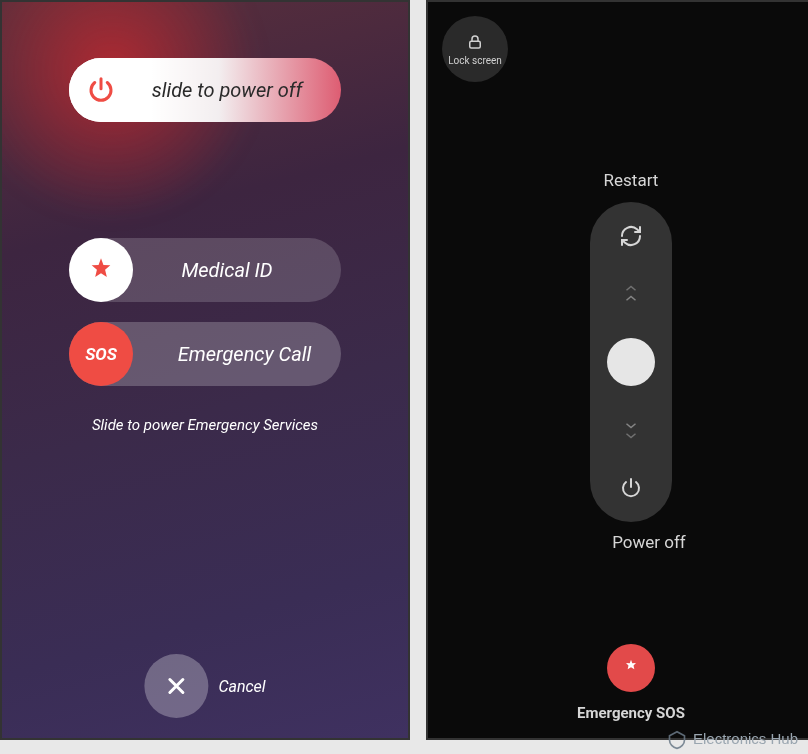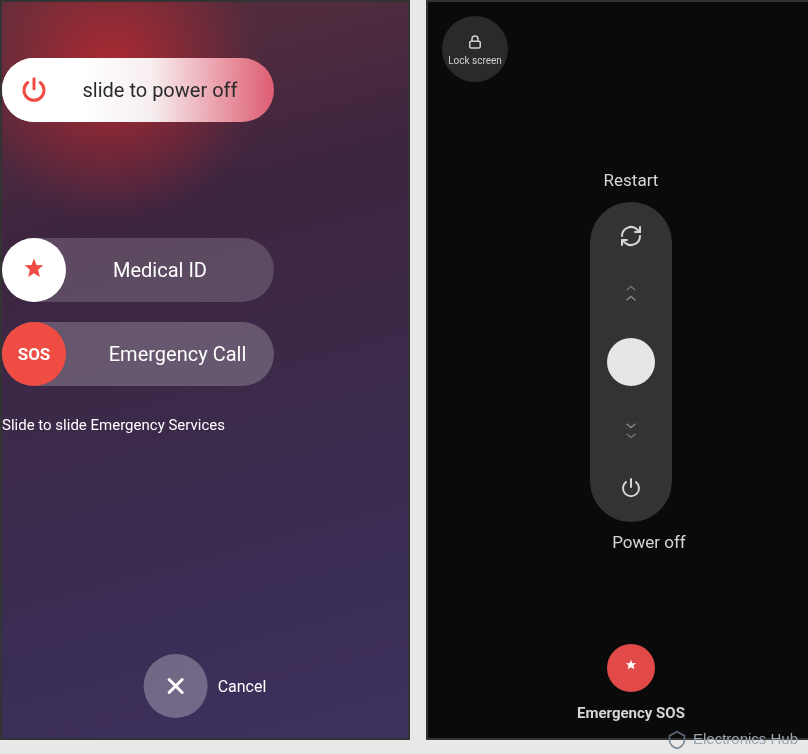--- a/index.html
+++ b/index.html
@@ -23,20 +23,22 @@
     height: 740px;
     position: relative;
     border: 2px solid #333;
     overflow: hidden;
   }
   
   .ios {
     background: linear-gradient(165deg, #5b2f3c 0%, #3d2540 30%, #3b2a4a 55%, #3a2d55 80%, #3f3160 100%);
     display: flex;
     flex-direction: column;
+    align-items: center;
+    font-style: italic;
   }
   .ios-glow {
     position: absolute;
     width: 300px; height: 300px;
     border-radius: 50%;
     background: radial-gradient(circle, rgba(255,40,40,0.55) 0%, rgba(255,40,40,0) 70%);
     left: -40px; top: -80px;
     filter: blur(10px);
   }
   .slider {
@@ -210,21 +212,21 @@
         </svg>
       </div>
       <div class="label">Medical ID</div>
     </div>
 
     <div class="slider slider-sos">
       <div class="knob">SOS</div>
       <div class="label">Emergency Call</div>
     </div>
 
-    <div class="ios-subtext">Slide to slide Emergency Services</div>
+    <div class="ios-subtext">Slide to power Emergency Services</div>
 
     <div class="cancel-wrap">
       <div class="cancel-btn">
         <svg width="26" height="26" viewBox="0 0 24 24" fill="none" stroke="#fff" stroke-width="2.8" stroke-linecap="round">
           <path d="M6 6l12 12M18 6L6 18"></path>
         </svg>
       </div>
       <div class="cancel-label">Cancel</div>
     </div>
   </div>

